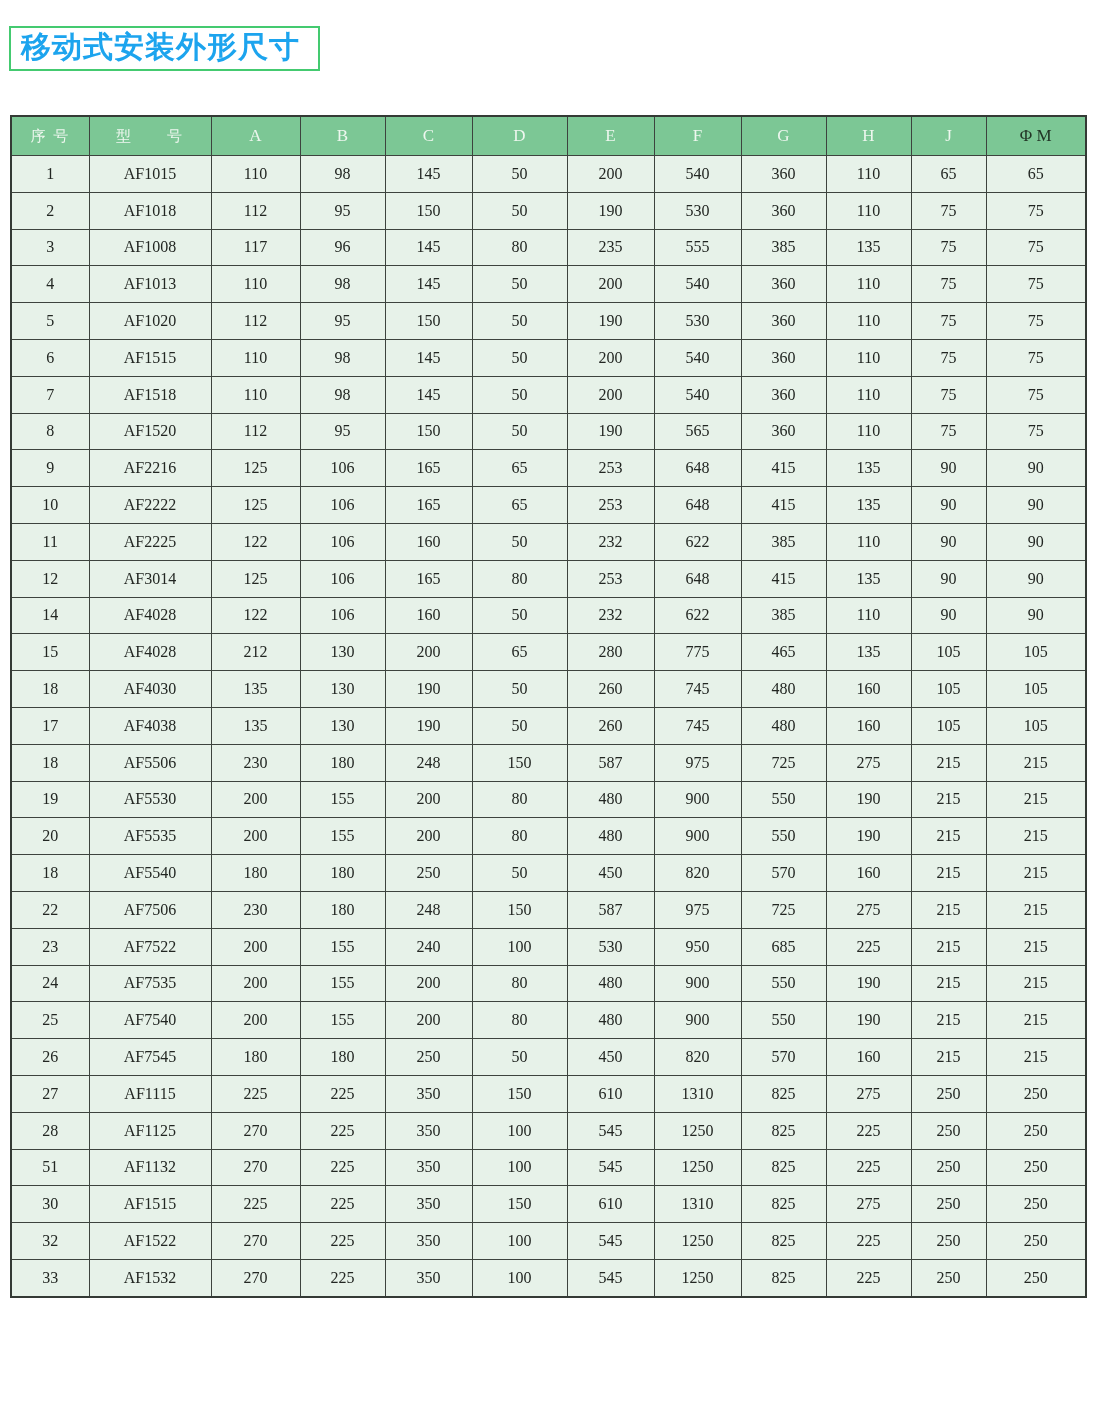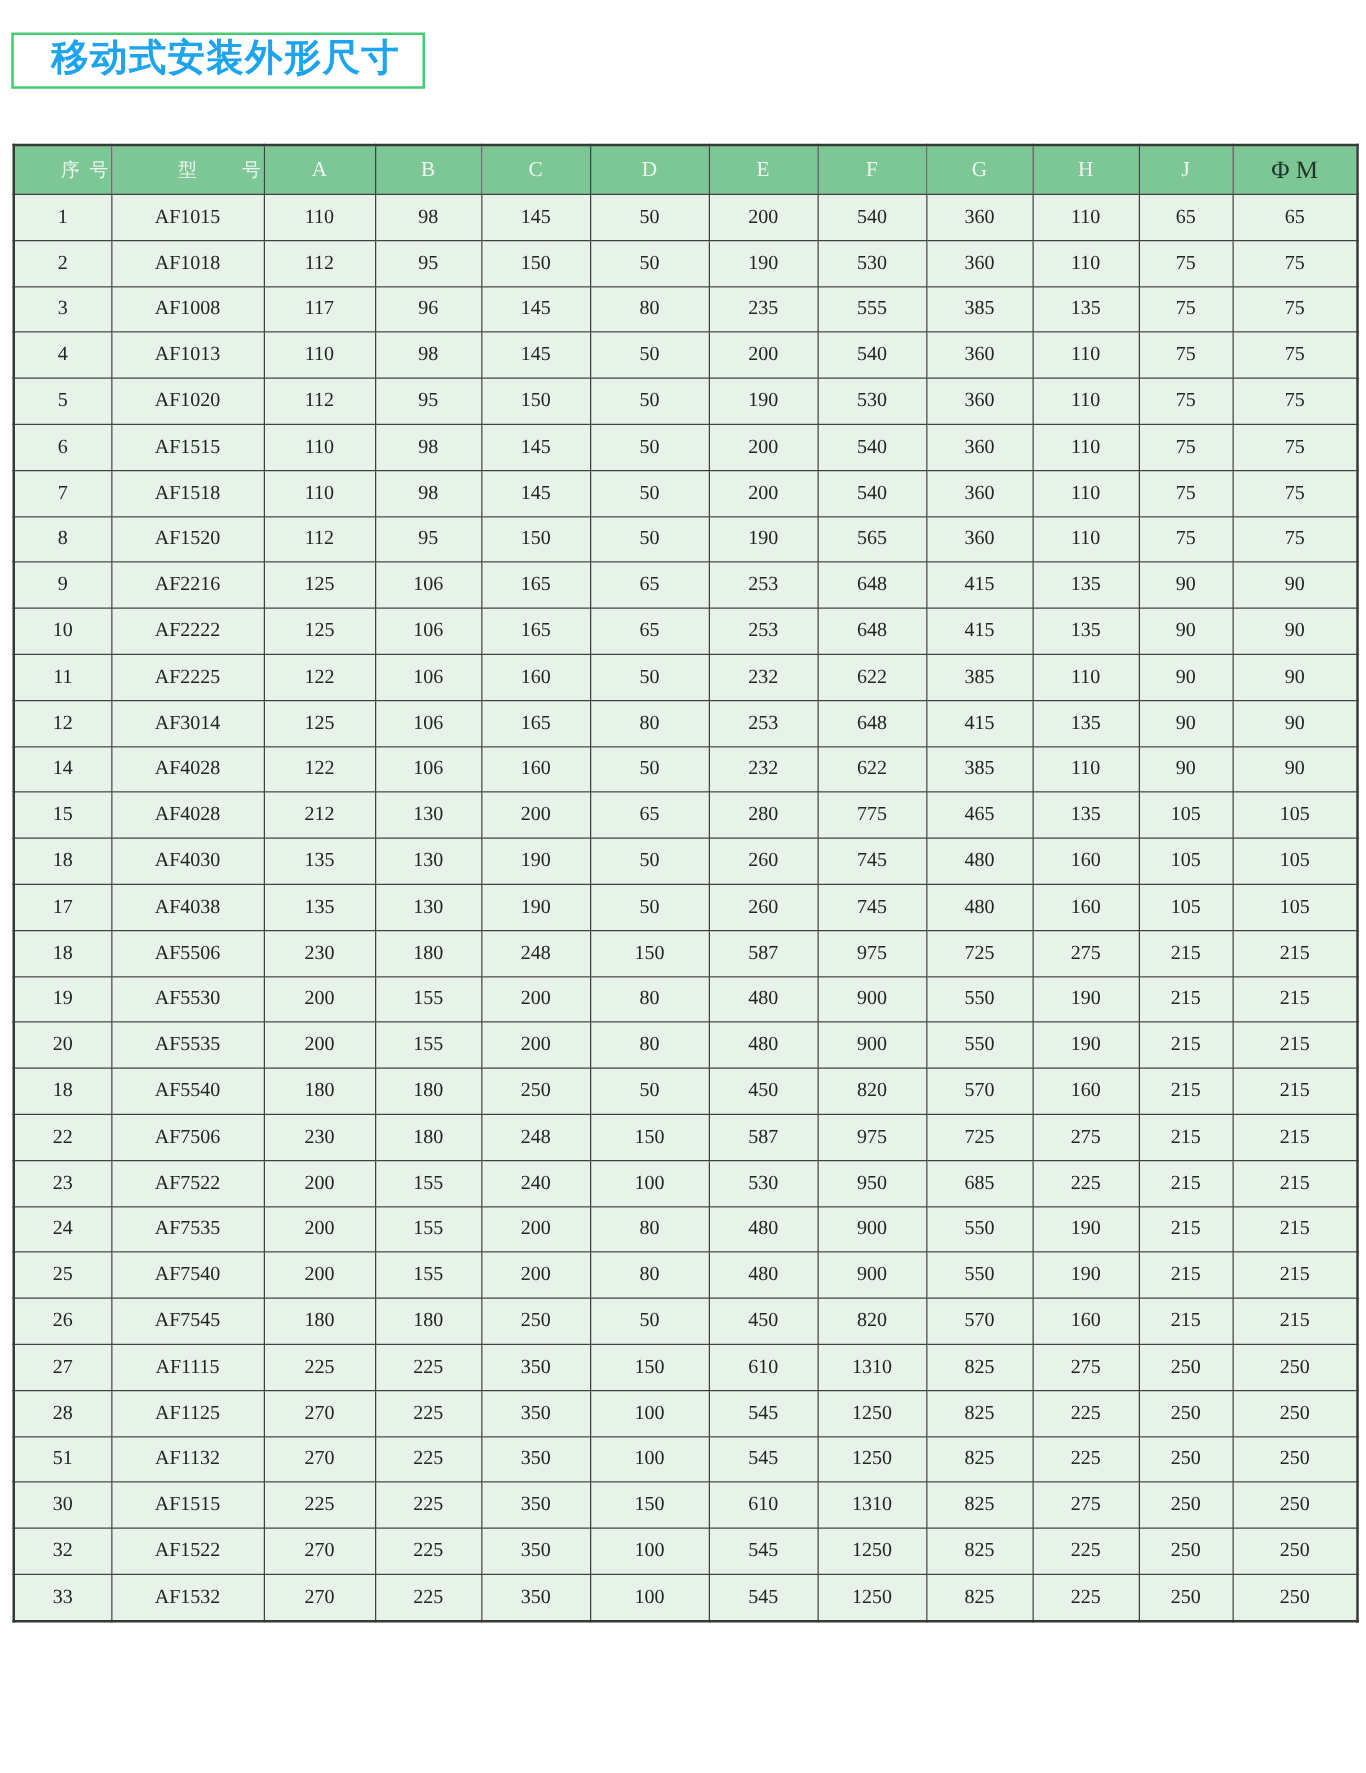--- a/index.html
+++ b/index.html
@@ -15,21 +15,21 @@
     width: 1093px;
     height: 1418px;
     background: #ffffff;
     overflow: hidden;
   }
   .title-box {
     position: absolute;
     left: 9px;
     top: 26px;
     border: 2px solid #44ca70;
-    padding: 2px 18px 5px 30px;
+    padding: 2px 18px 5px 10px;
     background: #ffffff;
   }
   .title-text {
     color: #1ca4ee;
     font-size: 30px;
     line-height: 34px;
     font-weight: bold;
     font-family: "Liberation Sans", sans-serif;
     letter-spacing: 1px;
     white-space: nowrap;
@@ -56,25 +56,24 @@
   table.spec th {
     background: #7cc795;
     color: #eef7ef;
     font-weight: normal;
     height: 38px;
     font-size: 17px;
   }
   table.spec th.cjk {
     font-size: 15px;
     letter-spacing: 2px;
-    text-align: right;
   }
   table.spec th:last-child {
     color: #223526;
-    font-size: 20px;
+    font-size: 17px;
   }
   table.spec td {
     background: #e7f2e9;
     color: #222622;
     height: 35.8px;
     font-size: 16px;
   }
 </style>
 </head>
 <body>

